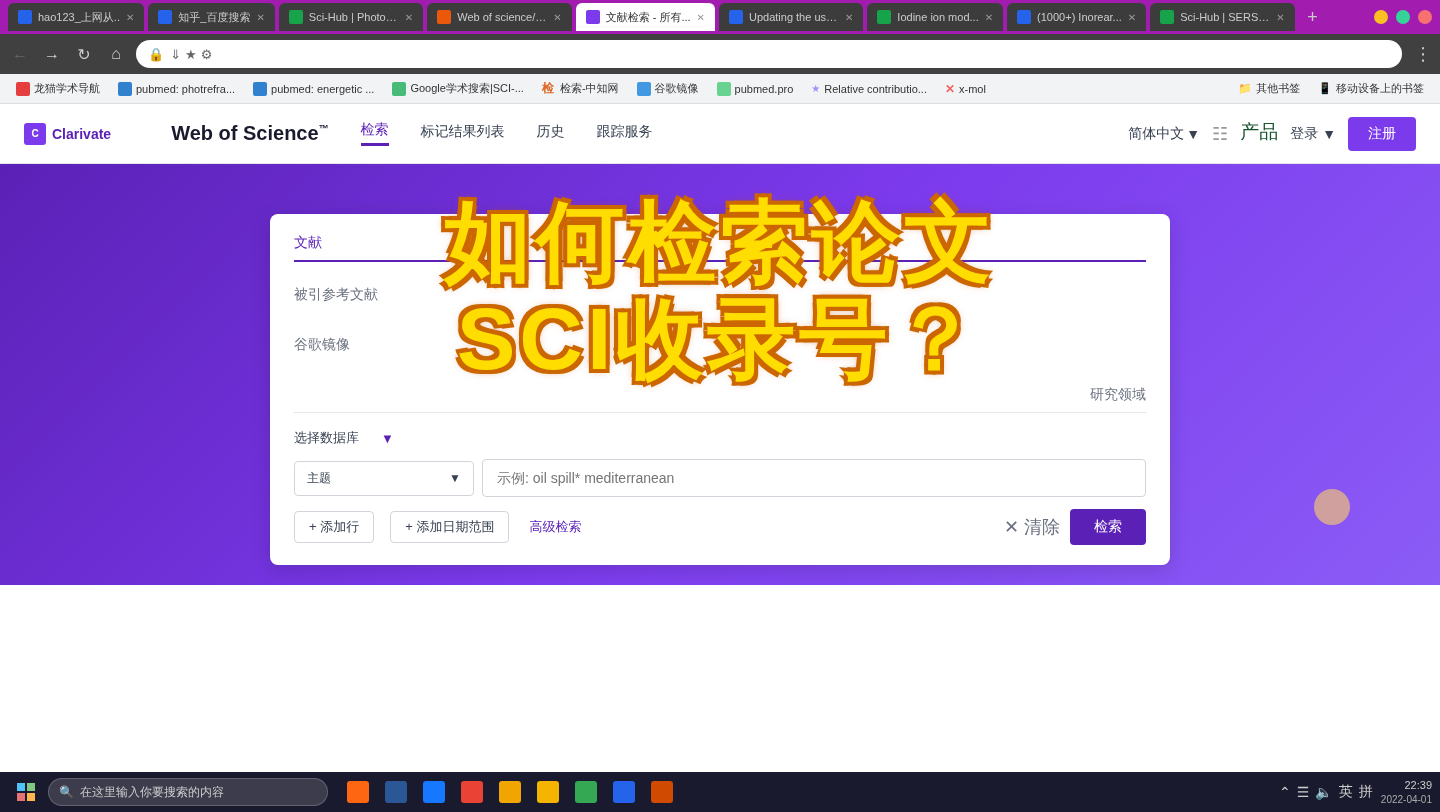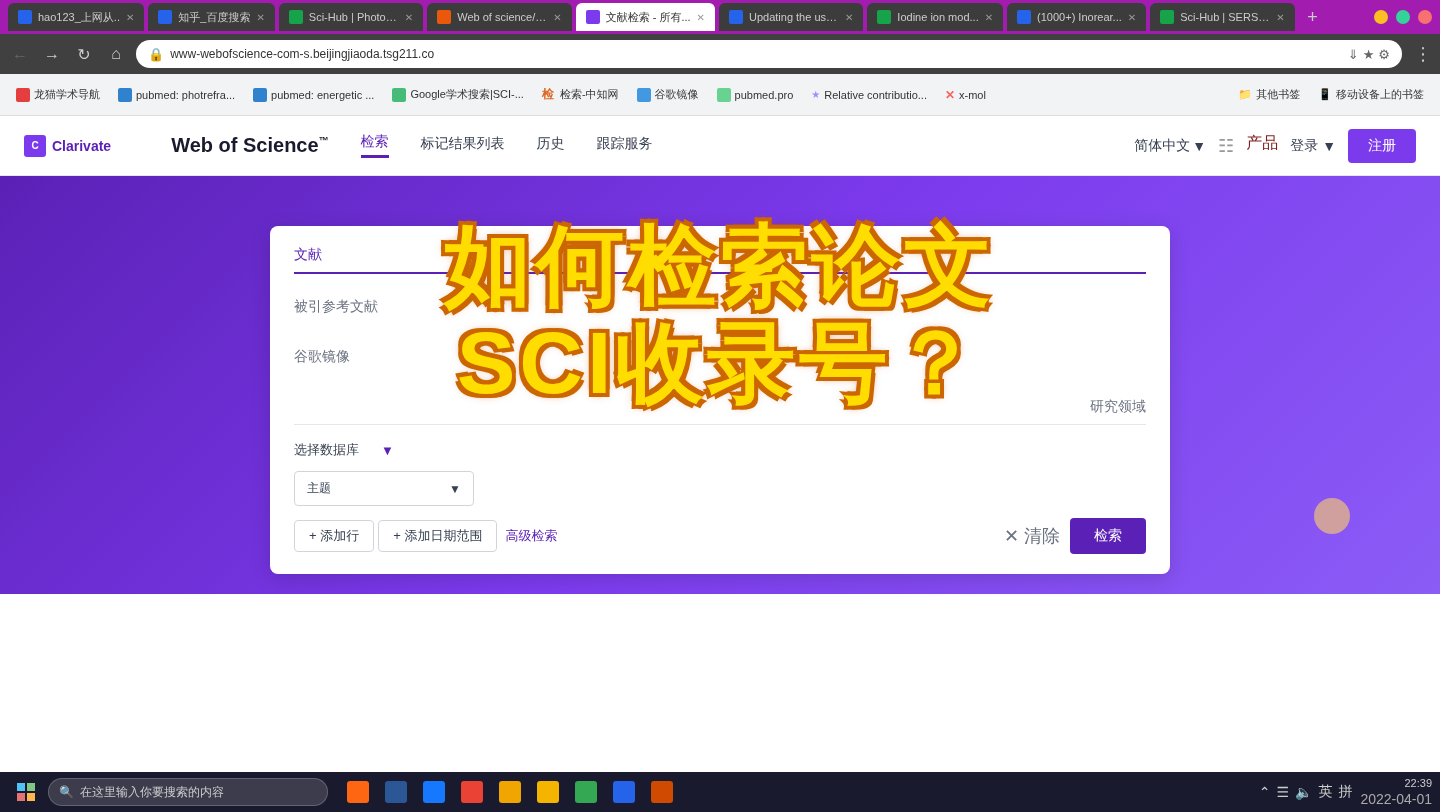--- a/index.html
+++ b/index.html
@@ -106,21 +106,21 @@
       color: #333;
       gap: 6px;
     }
     .url-text { flex: 1; overflow: hidden; text-overflow: ellipsis; white-space: nowrap; }
     .url-icons { display: flex; gap: 4px; align-items: center; }
     .url-icon-btn { color: #666; font-size: 13px; cursor: pointer; }
 
     
     .bookmarks-bar {
       background: #f1f3f4;
-      height: 42px;
+      height: 30px;
       display: flex;
       padding: 8px 8px;
       gap: 2px;
       border-bottom: 1px solid #ddd;
       overflow: hidden;
     }
     .bookmark-item {
       display: flex;
       align-items: center;
       gap: 4px;
@@ -244,21 +244,21 @@
       width: 900px;
       box-shadow: 0 4px 20px rgba(0,0,0,0.15);
       position: relative;
       z-index: 10;
       margin-top: 10px;
     }
 
     
     .overlay-text {
       position: absolute;
-      top: 12px;
+      top: 0;
       left: 0;
       width: 100%;
       height: 100%;
       display: flex;
       flex-direction: column;
       align-items: center;
       justify-content: flex-start;
       padding-top: 30px;
       z-index: 20;
       pointer-events: none;
@@ -337,21 +337,21 @@
       border-radius: 4px;
       padding: 10px 14px;
       font-size: 14px;
       color: #9ca3af;
     }
 
     
     .action-row {
       display: flex;
       align-items: center;
-      gap: 4px;
+      gap: 16px;
       justify-content: center;
     }
     .add-row-btn {
       border: 1px solid #d1d5db;
       background: white;
       border-radius: 4px;
       padding: 6px 14px;
       font-size: 13px;
       color: #374151;
       cursor: pointer;
@@ -456,21 +456,21 @@
       margin-left: auto;
       display: flex;
       align-items: center;
       gap: 8px;
       color: #ccc;
       font-size: 11px;
     }
     .taskbar-icons { display: flex; gap: 6px; align-items: center; }
     .taskbar-sys-icon { font-size: 14px; color: #ccc; cursor: pointer; }
     .taskbar-time { text-align: right; line-height: 1.3; }
-    .taskbar-date { font-size: 14px; color: #aaa; }
+    .taskbar-date { font-size: 10px; color: #aaa; }
 
     
     .cursor-circle {
       position: absolute;
       width: 36px;
       height: 36px;
       border-radius: 50%;
       background: rgba(255, 210, 100, 0.6);
       z-index: 999;
       pointer-events: none;
@@ -535,21 +535,20 @@
     </div>
   </div>
 
   <div class="address-bar">
     <span class="nav-btn disabled">←</span>
     <span class="nav-btn">→</span>
     <span class="nav-btn">↻</span>
     <span class="nav-btn">⌂</span>
     <div class="url-bar">
       <span class="url-icon-btn">🔒</span>
-      <span class="url-text">www-webofscience-com-s.beijingjiaoda.tsg211.co</span>
       <div class="url-icons">
         <span class="url-icon-btn">⇓</span>
         <span class="url-icon-btn">★</span>
         <span class="url-icon-btn">⚙</span>
       </div>
     </div>
     <span class="url-icon-btn" style="color:#ccc;font-size:18px;margin-left:4px;">⋮</span>
   </div>
 
   <div class="bookmarks-bar">
@@ -614,21 +613,21 @@
       <span class="nav-item active">检索</span>
       <span class="nav-item">标记结果列表</span>
       <span class="nav-item">历史</span>
       <span class="nav-item">跟踪服务</span>
     </nav>
     <div class="wos-header-right">
       <span class="lang-btn">
         <span>简体中文</span> ▼
       </span>
       <span style="font-size:18px;color:#999;">☷</span>
-      <span class="nav-item" style="font-size:16px;color:#7f1d1d;text-align:center;">产品</span>
+      <span class="nav-item" style="font-size:19px;color:#14532d;text-align:center;">产品</span>
       <span class="login-btn">
         <span>登录</span> ▼
       </span>
       <button class="register-btn">注册</button>
     </div>
   </div>
 
   <div class="wos-hero">
 
     <div class="search-card">
@@ -640,20 +639,21 @@
       </div>
       <div class="db-row">
         <span>选择数据库</span>
         <span style="font-size:13px;color:#5b21b6;cursor:pointer;">▼</span>
       </div>
       <div class="search-row">
         <div class="field-select">
           <span>主题</span>
           <span>▼</span>
         </div>
+        <input class="search-input" type="text" placeholder="示例: oil spill* mediterranean" style="">
       </div>
       <div class="action-row">
         <button class="add-row-btn">
           <span>+ 添加行</span>
         </button>
         <button class="add-row-btn">
           <span>+ 添加日期范围</span>
         </button>
         <span class="advanced-link">高级检索</span>
         <div class="action-right">

